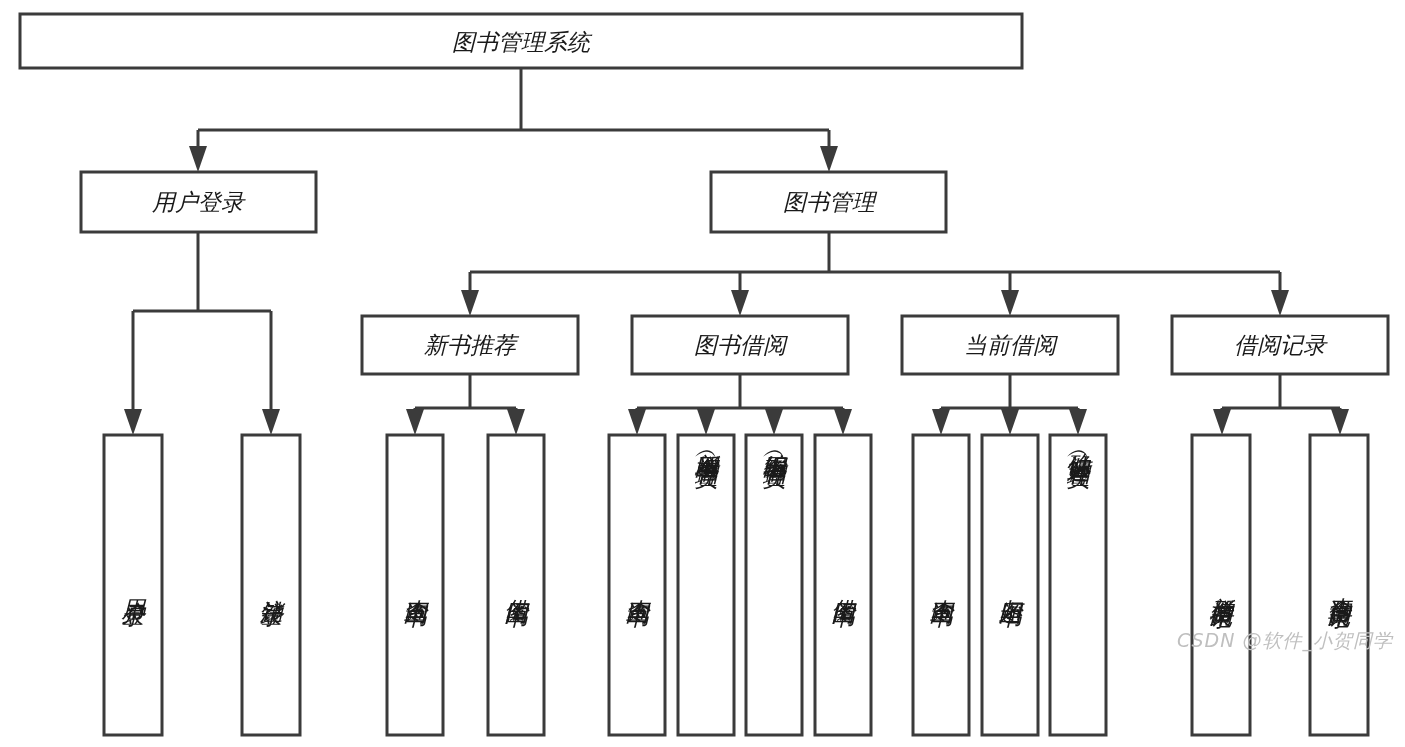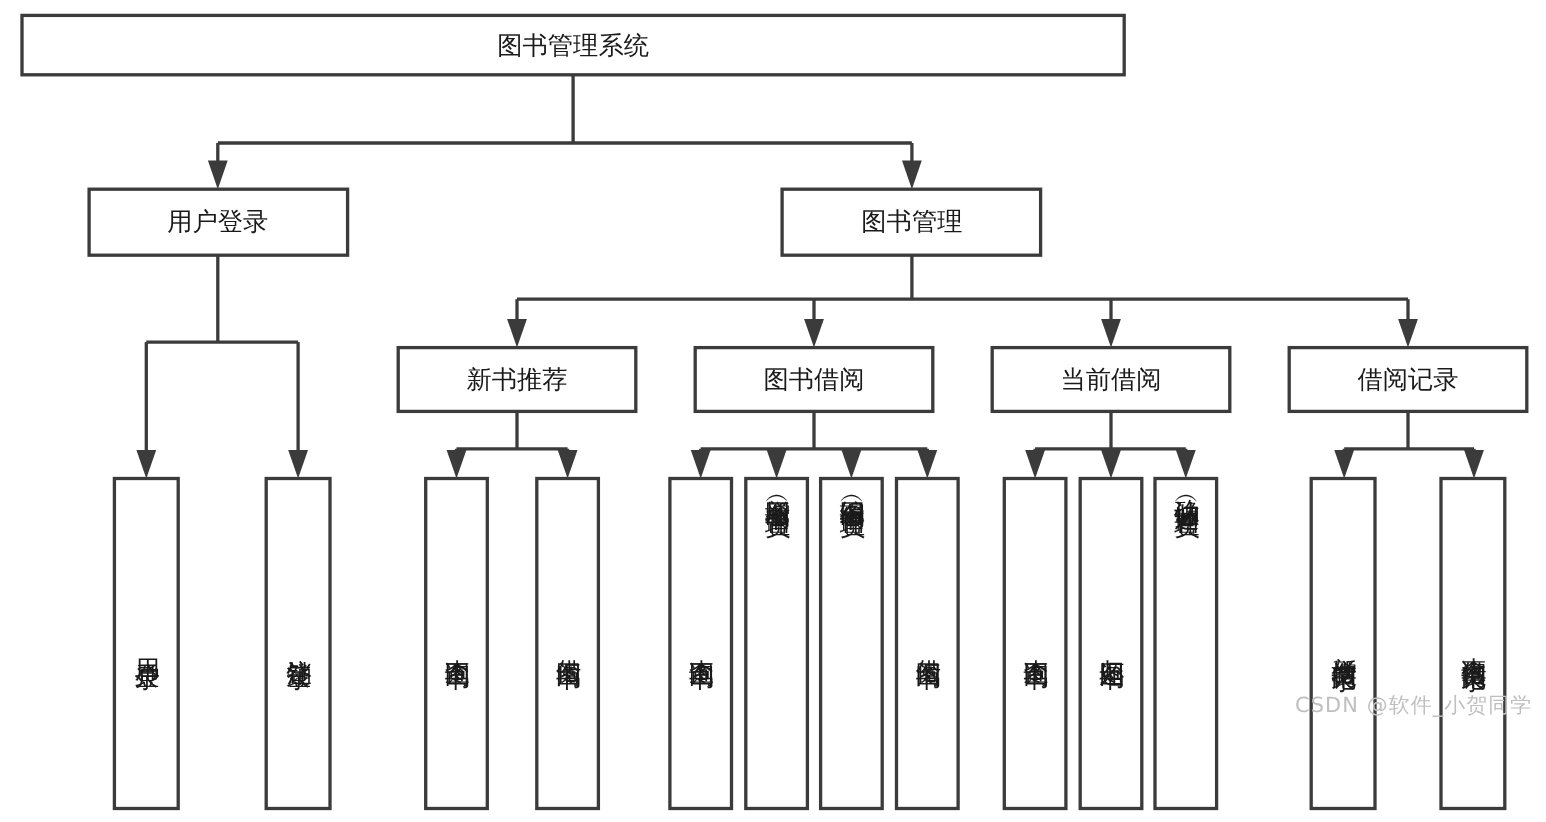--- a/index.html
+++ b/index.html
@@ -11,20 +11,21 @@
     width: 1405px;
     height: 747px;
     overflow: hidden;
     font-family: "DejaVu Sans", "Liberation Sans", sans-serif;
   }
   #diagram-root {
     position: relative;
     width: 1405px;
     height: 662px;
     background: #ffffff;
+    font-style: italic;
   }
   svg#tree-svg {
     position: absolute;
     left: 0;
     top: 0;
     width: 1405px;
     height: 747px;
     display: block;
   }
   .node-box {

